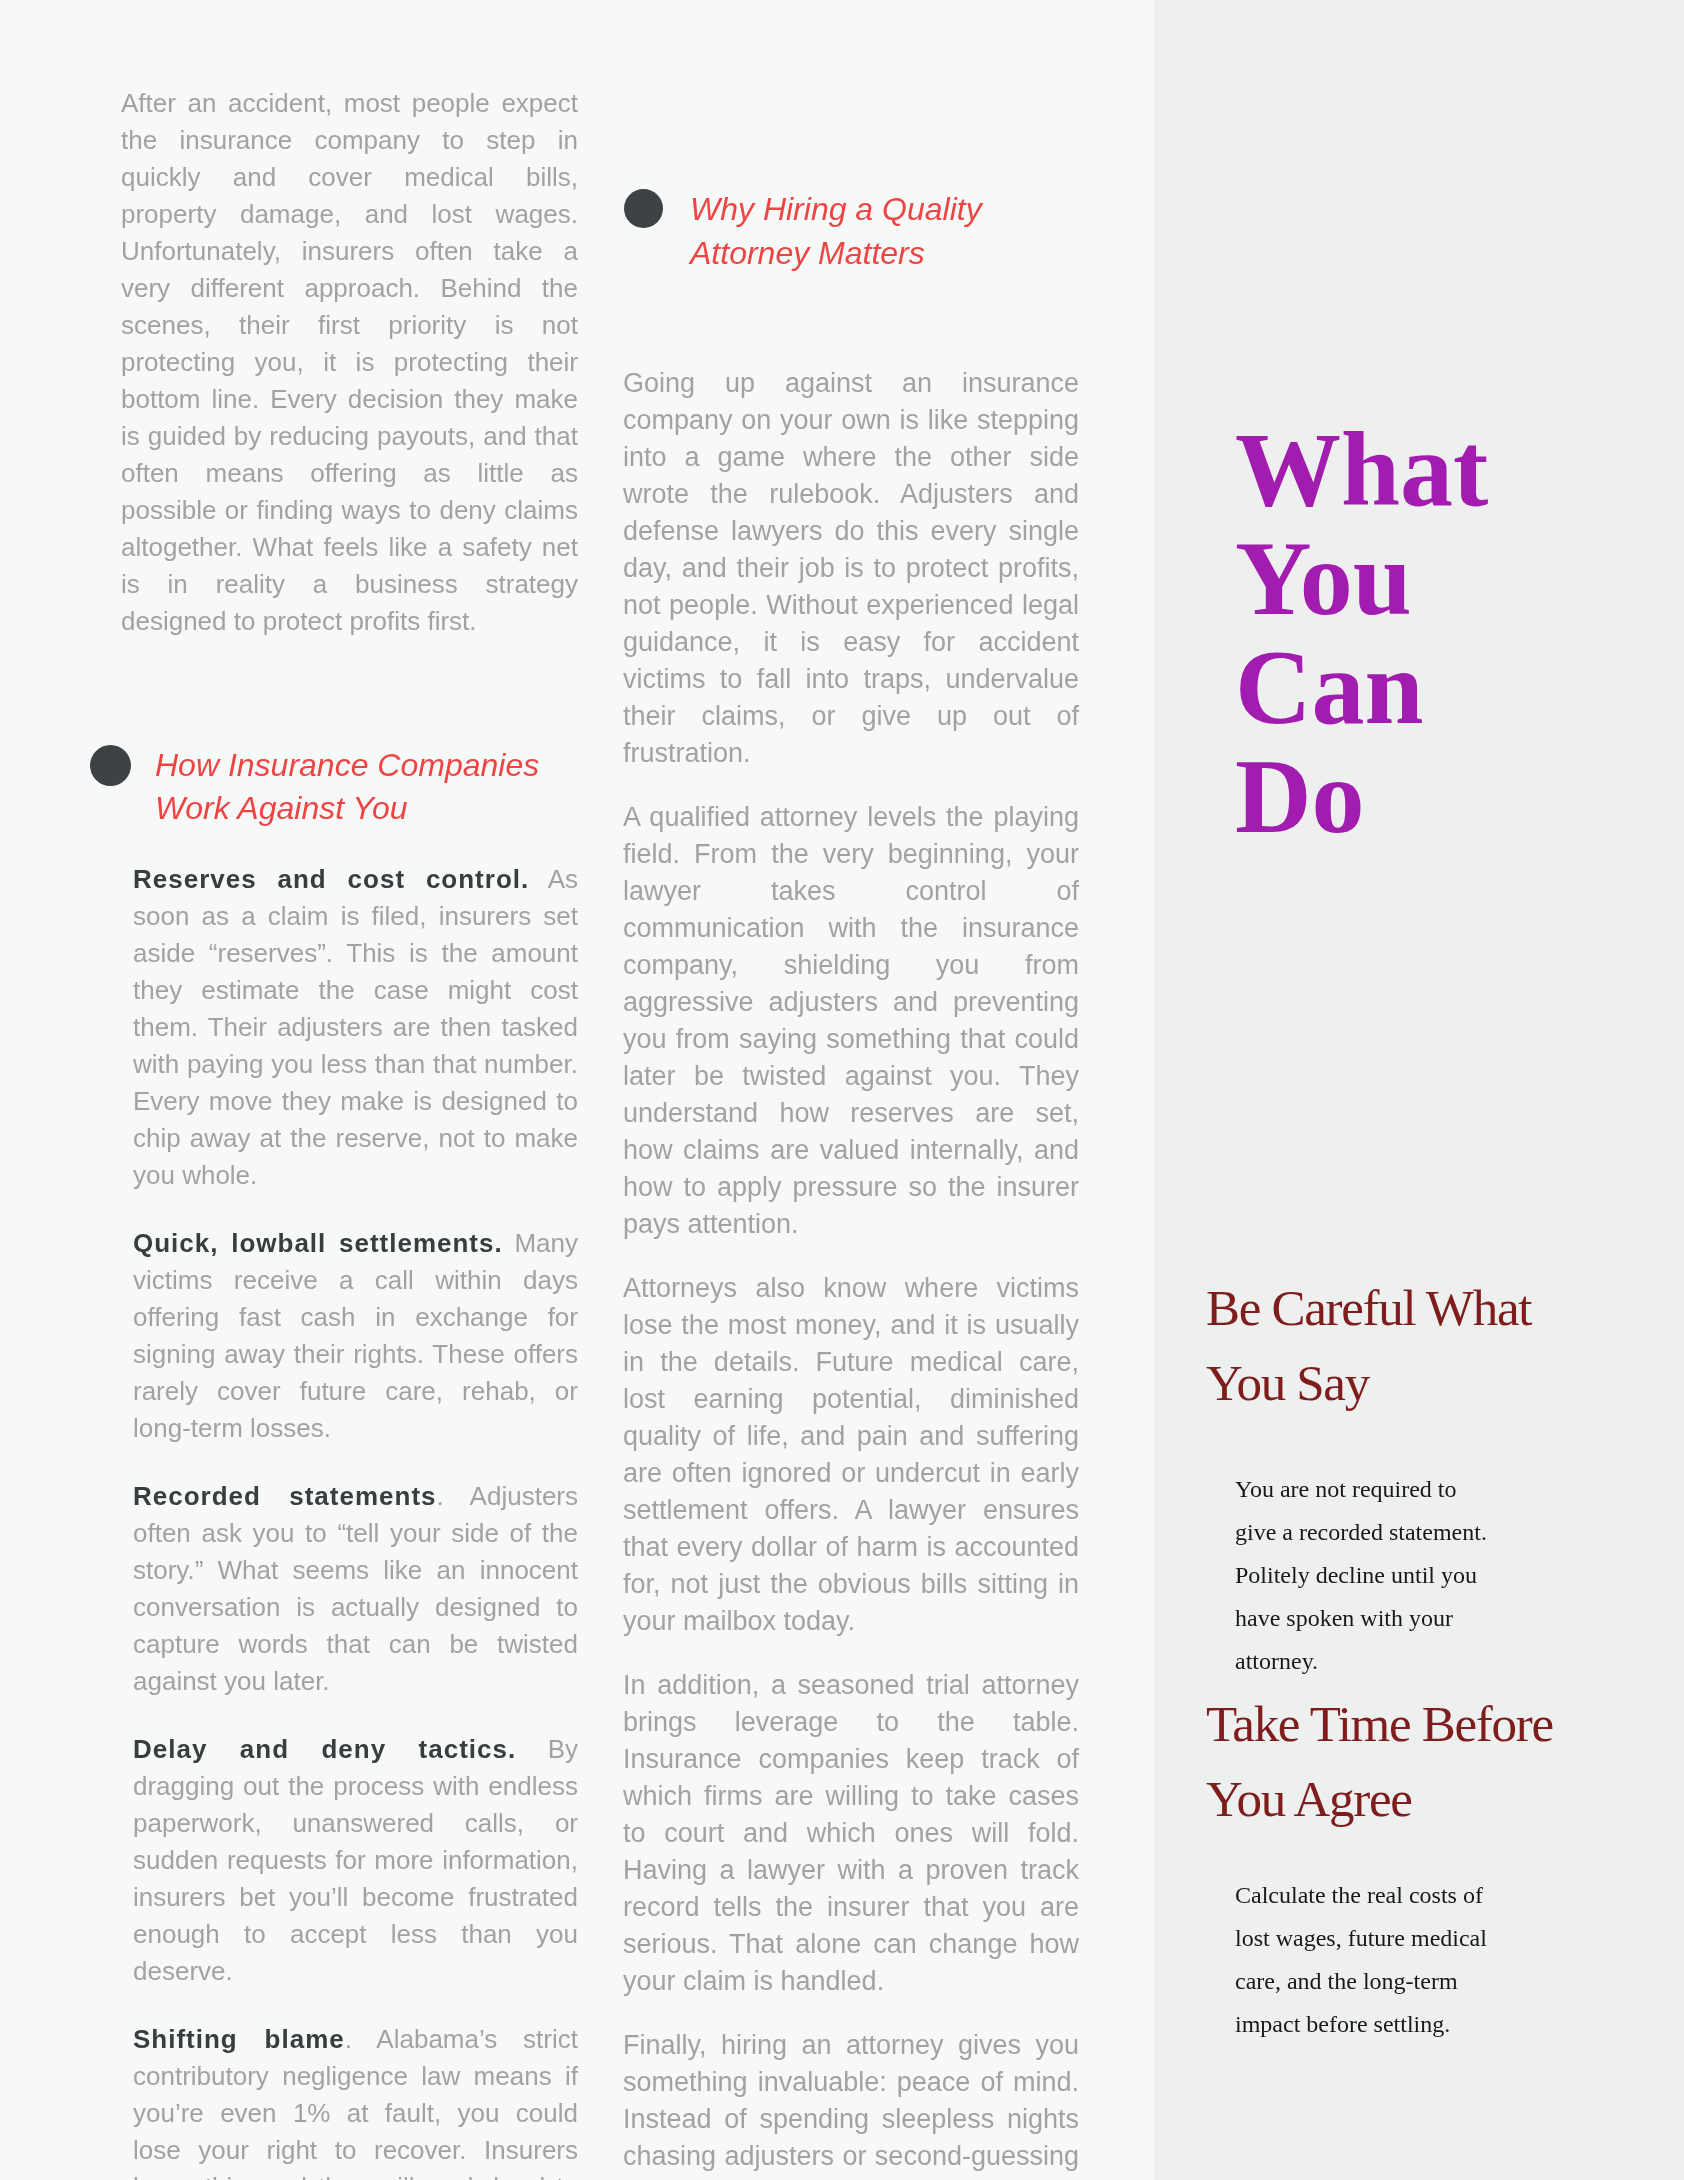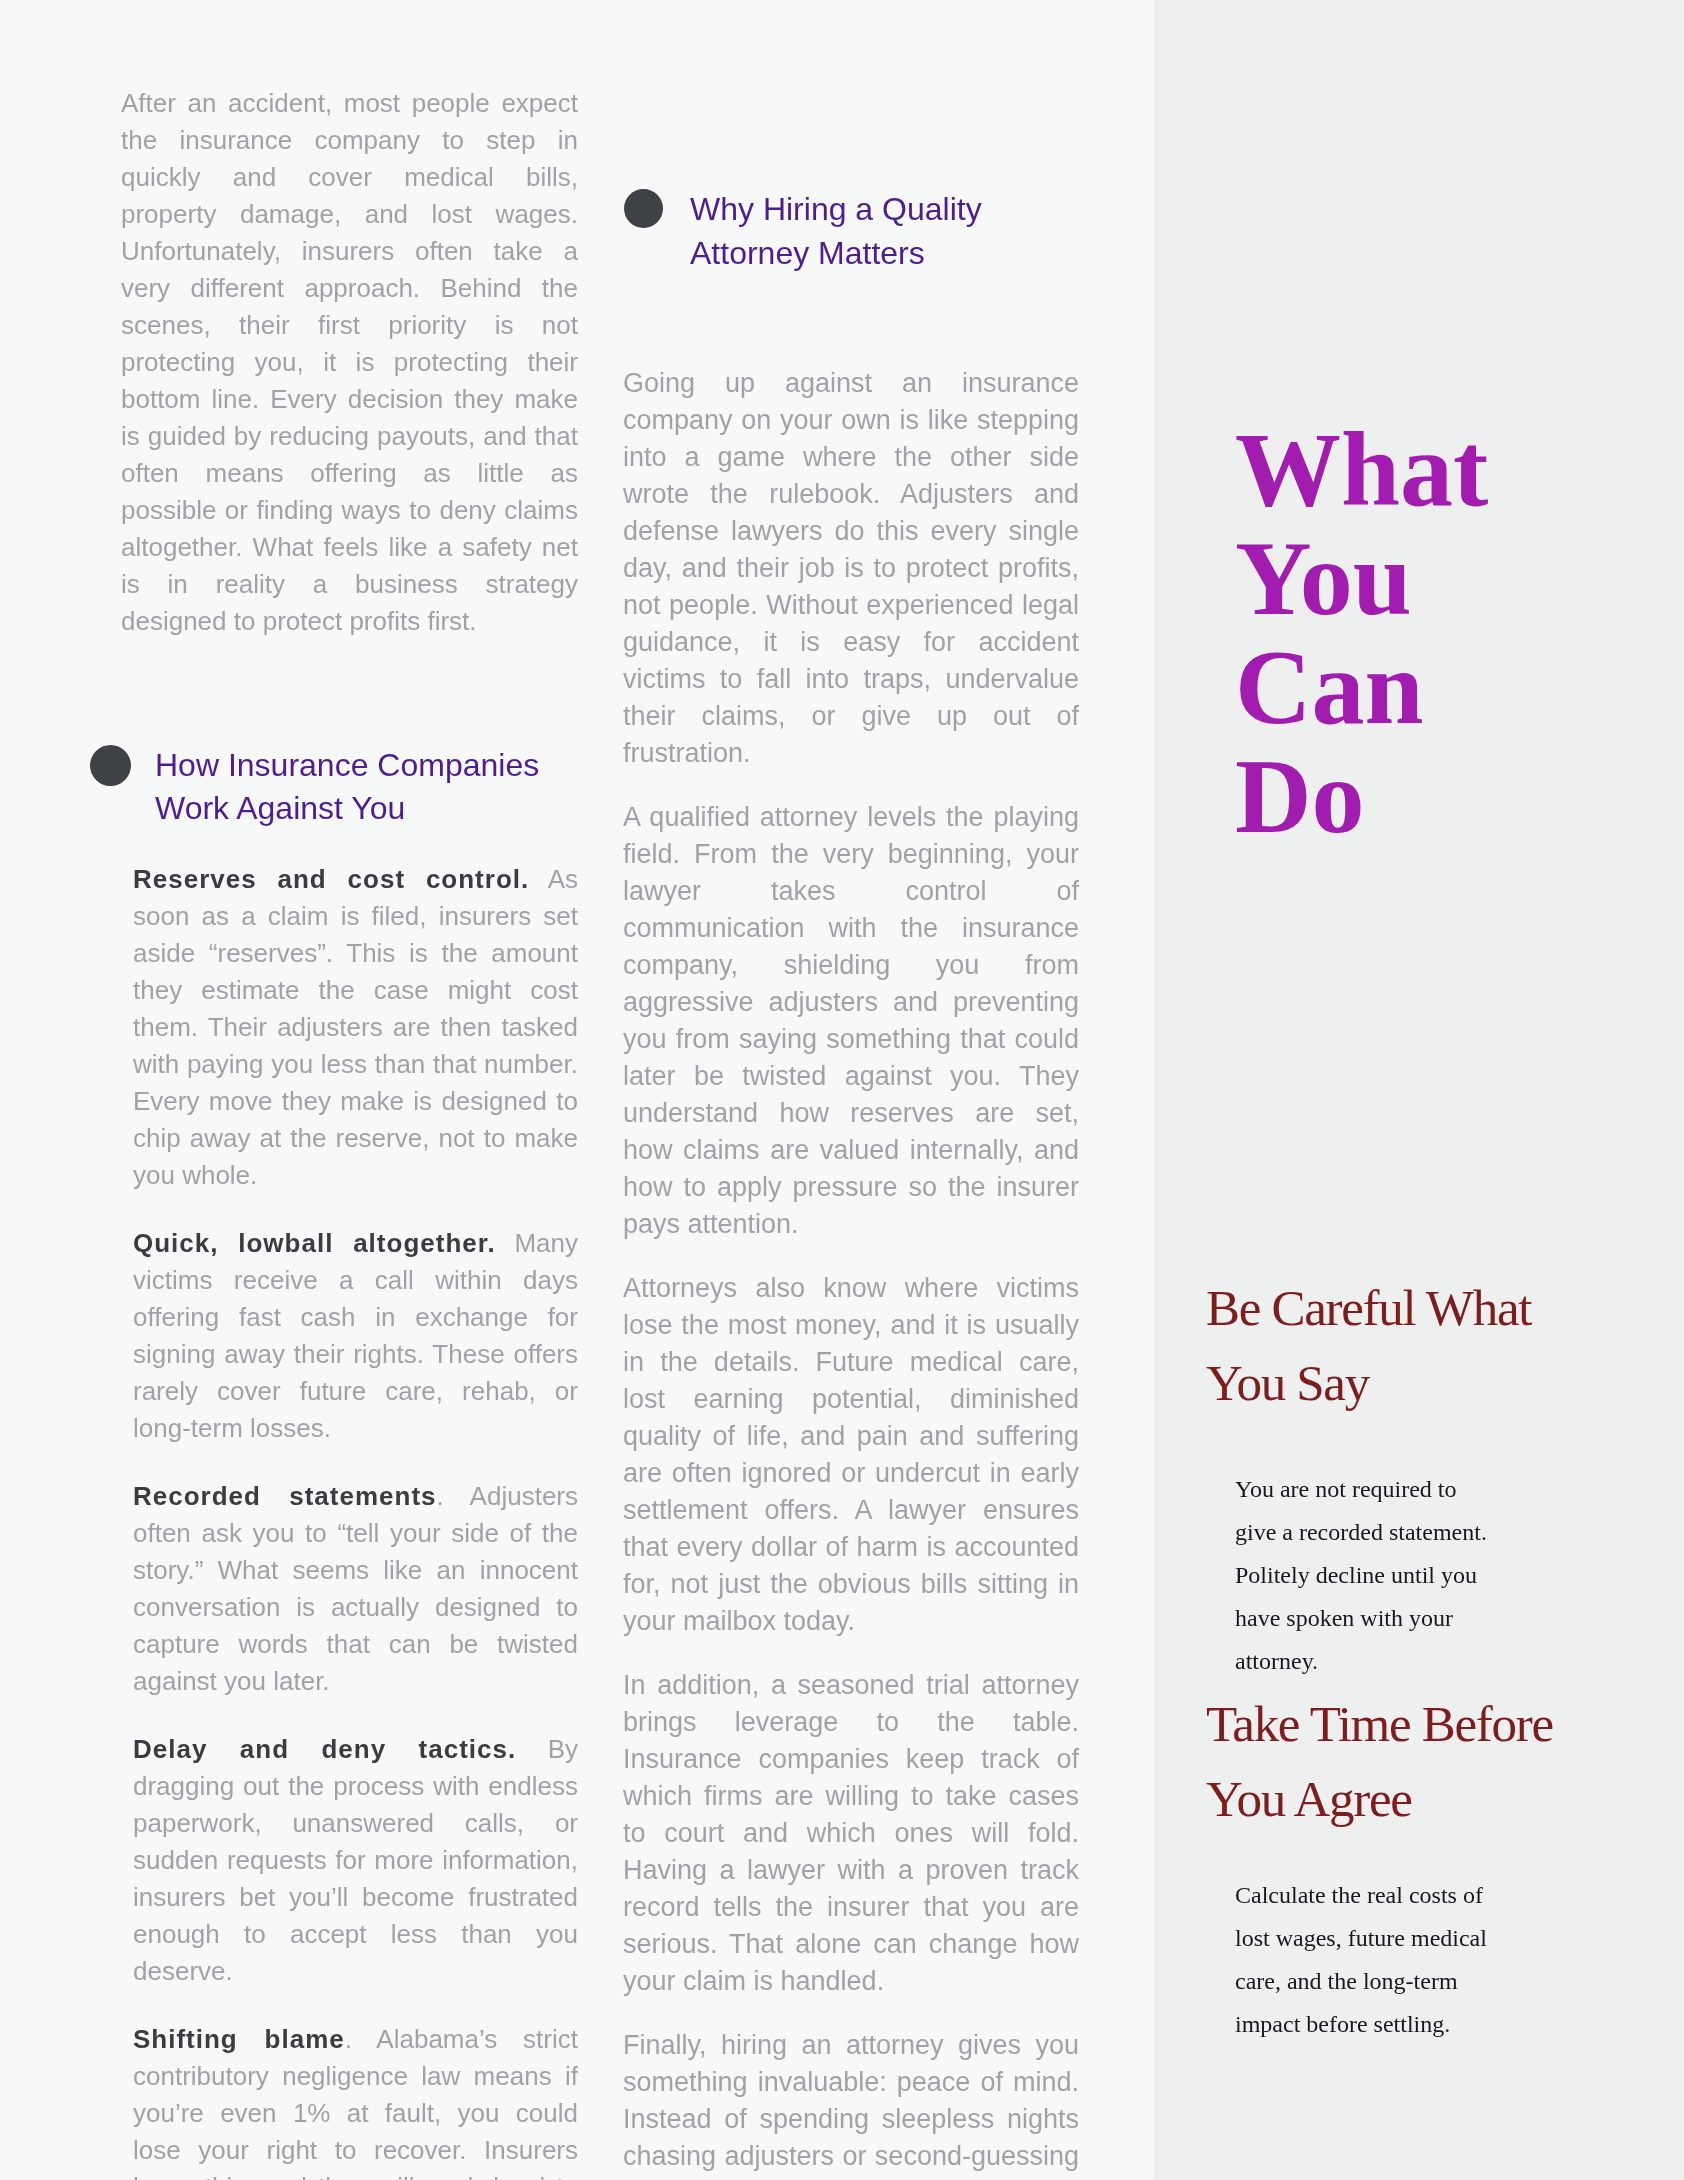--- a/index.html
+++ b/index.html
@@ -20,23 +20,24 @@
     font-size:26px; line-height:37px; color:#a1a2a3;
     text-align:justify; margin:0; font-weight:400;
   }
   .col-mid .body-copy { font-size:27px; line-height:37px; margin:0 4px 27px 0; }
   .col-left .item { margin:0 0 31px 12px; }
   .lead {
     font-weight:bold; color:#3a3d3f; letter-spacing:1px;
   }
 
   .sec-heading {
-    position:relative; color:#4c1d95; font-weight:400;
+    position:relative; color:#ef4444; font-weight:400;
     font-size:32px; line-height:43px; margin:0;
     white-space:pre-line;
+    font-style:italic;
   }
   .col-left .sec-heading { margin:61px 0 31px 0; padding-left:34px; }
   .col-mid  .sec-heading { margin:0 0 90px 0; padding-left:67px; line-height:44px; }
 
   .bullet {
     position:absolute; width:41px; height:41px; border-radius:50%;
     background:#3f4245; top:50%; margin-top:-20.4px;
   }
   .col-left .bullet { left:-31px; }
   .col-mid  .bullet { left:0.9px; width:39px; height:39px; margin-top:-19.6px; }
@@ -77,21 +78,21 @@
 
     <h2 class="sec-heading">
       <span class="bullet"></span><span>How Insurance Companies
 Work Against You</span>
     </h2>
 
     <p class="body-copy item">
       <span class="lead">Reserves and cost control.</span><span> As soon as a claim is filed, insurers set aside “reserves”. This is the amount they estimate the case might cost them. Their adjusters are then tasked with paying you less than that number. Every move they make is designed to chip away at the reserve, not to make you whole.</span>
     </p>
     <p class="body-copy item">
-      <span class="lead">Quick, lowball altogether.</span><span> Many victims receive a call within days offering fast cash in exchange for signing away their rights. These offers rarely cover future care, rehab, or long-term losses.</span>
+      <span class="lead">Quick, lowball settlements.</span><span> Many victims receive a call within days offering fast cash in exchange for signing away their rights. These offers rarely cover future care, rehab, or long-term losses.</span>
     </p>
     <p class="body-copy item">
       <span class="lead">Recorded statements</span><span>. Adjusters often ask you to “tell your side of the story.” What seems like an innocent conversation is actually designed to capture words that can be twisted against you later.</span>
     </p>
     <p class="body-copy item">
       <span class="lead">Delay and deny tactics.</span><span> By dragging out the process with endless paperwork, unanswered calls, or sudden requests for more information, insurers bet you’ll become frustrated enough to accept less than you deserve.</span>
     </p>
     <p class="body-copy item">
       <span class="lead">Shifting blame</span><span>. Alabama’s strict contributory negligence law means if you’re even 1% at fault, you could lose your right to recover. Insurers know this, and they will push hard to make it look like you share the blame.</span>
     </p>

